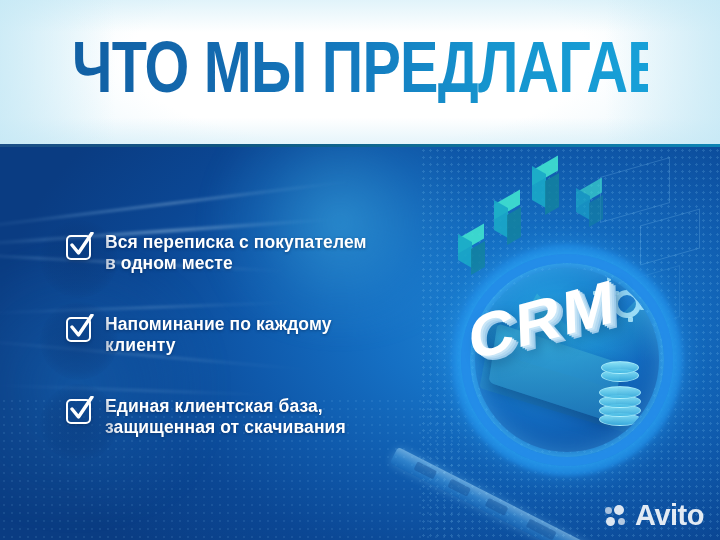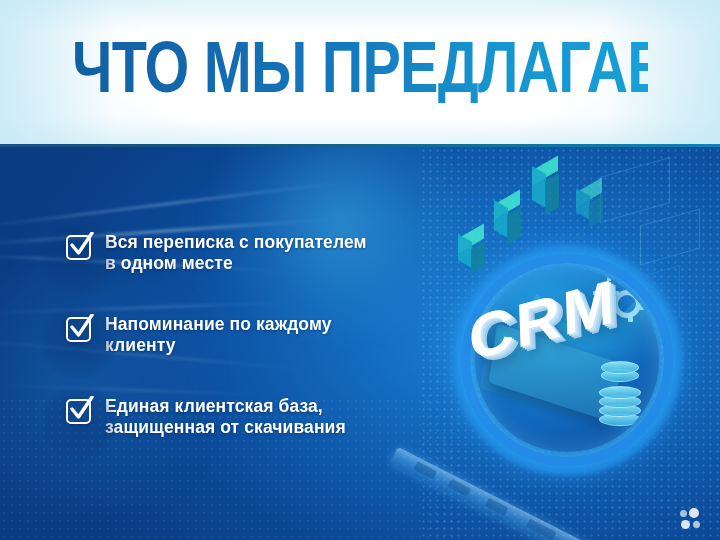--- a/index.html
+++ b/index.html
@@ -446,16 +446,17 @@
 
     </div>
 
     <div class="avito">
       <span class="avito-dots">
         <i class="d1"></i>
           <i class="d2"></i>
           <i class="d3"></i>
           <i class="d4"></i>
       </span>
+      <span class="avito-word">Avito</span>
     </div>
 
   </div>
 </div>
 
 </body></html>

